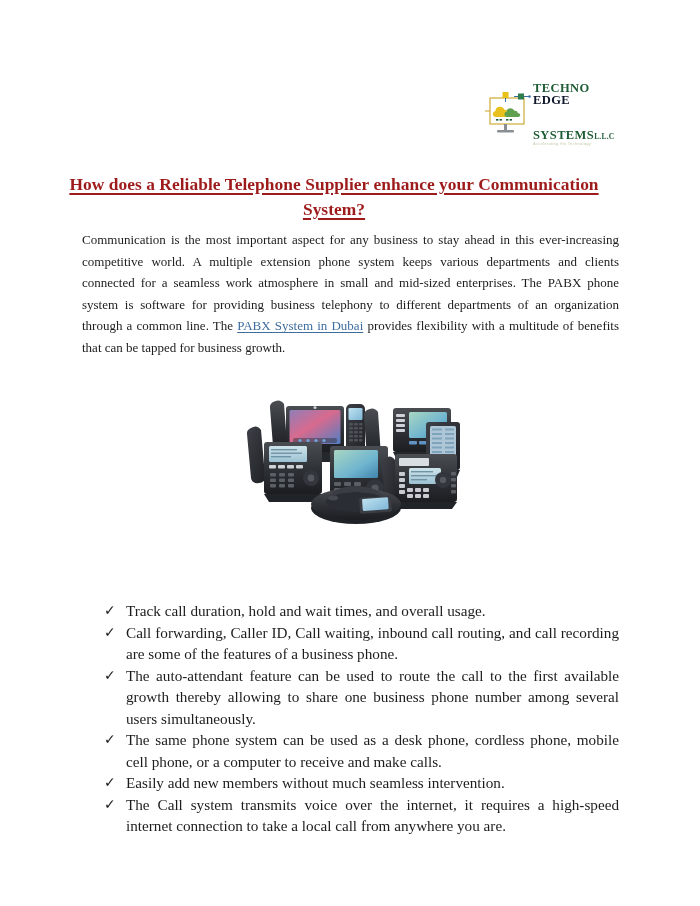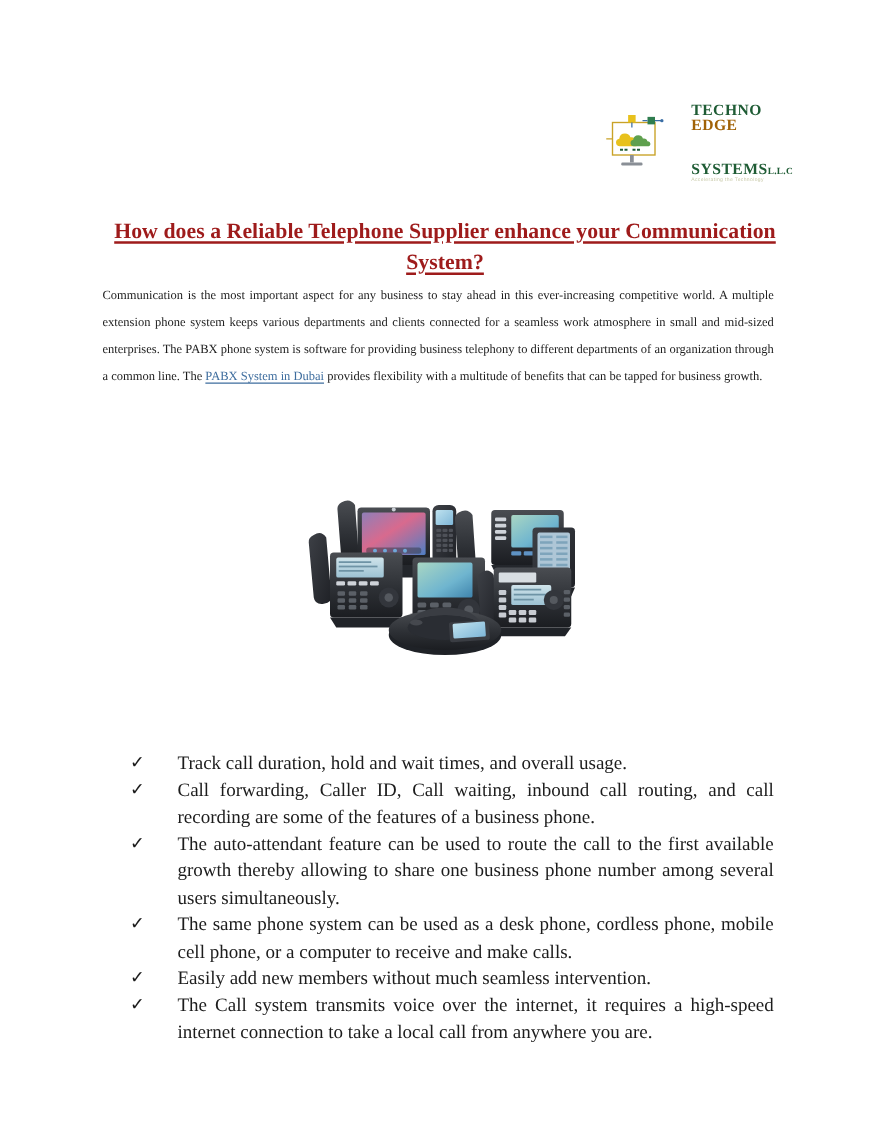--- a/index.html
+++ b/index.html
@@ -24,59 +24,59 @@
 
   
   .logo-block {
     position: absolute;
     left: 483px;
     top: 88px;
     width: 150px;
     height: 52px;
     display: flex;
     align-items: center;
-    gap: 20px;
+    gap: 0;
   }
   .logo-mark {
     width: 50px;
     height: 46px;
     flex: 0 0 auto;
   }
   .logo-words {
     display: flex;
     flex-direction: column;
     justify-content: center;
     line-height: 1.0;
   }
   .logo-line1, .logo-line2, .logo-line3 {
     font-family: "Liberation Serif", "DejaVu Serif", serif;
     font-weight: bold;
     font-size: 12.5px;
     letter-spacing: 0.4px;
   }
   .logo-line1 { color: #1f5c35; }
-  .logo-line2 { color: #a16207; }
+  .logo-line2 { color: #0f172a; }
   .logo-line3 { color: #1f5c35; margin-top: 22px; }
   .logo-llc {
     font-size: 7.5px;
     color: #1f5c35;
     letter-spacing: 0.2px;
   }
   .logo-tagline {
     font-family: "Liberation Sans", sans-serif;
     font-size: 4px;
     color: #c8c9a8;
     letter-spacing: 0.3px;
     margin-top: 1px;
   }
 
   
   .doc-title {
     position: absolute;
-    left: 88px;
+    left: 66px;
     top: 160px;
     width: 536px;
     text-align: center;
     color: #9e1b1b;
     font-weight: bold;
     font-size: 17.4px;
     line-height: 25px;
     letter-spacing: 0.05px;
   }
   .doc-title span {
@@ -84,21 +84,21 @@
     text-decoration-thickness: 1.6px;
     text-underline-offset: 2.5px;
   }
 
   
   .body-para {
     position: absolute;
     left: 82px;
     top: 216px;
     width: 537px;
-    font-size: 10px;
+    font-size: 13px;
     line-height: 21.6px;
     text-align: justify;
     text-justify: inter-word;
     color: #1c1c1c;
   }
   .inline-link {
     color: #3e6d9e;
     text-decoration: underline;
     text-underline-offset: 2px;
   }
@@ -151,21 +151,20 @@
     font-size: 14px;
     line-height: 21.5px;
     font-family: "DejaVu Sans", sans-serif;
     color: #1c1c1c;
     text-align: left;
   }
   .bullet-text {
     flex: 1 1 auto;
     text-align: justify;
     text-justify: inter-word;
-    margin-left: 16px;
   }
 </style>
 </head>
 <body>
 
 <div class="page">
 
   <div class="logo-block">
     <div class="logo-mark">
       <svg viewBox="0 0 50 46" xmlns="http://www.w3.org/2000/svg">

